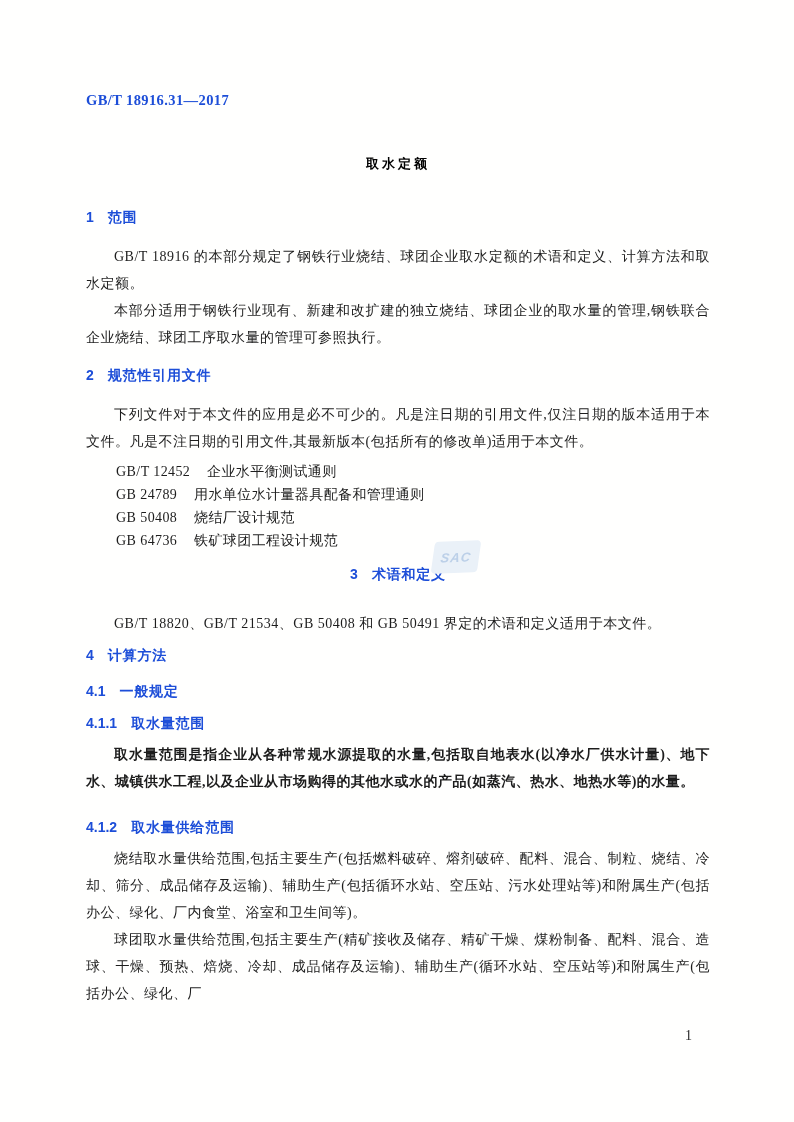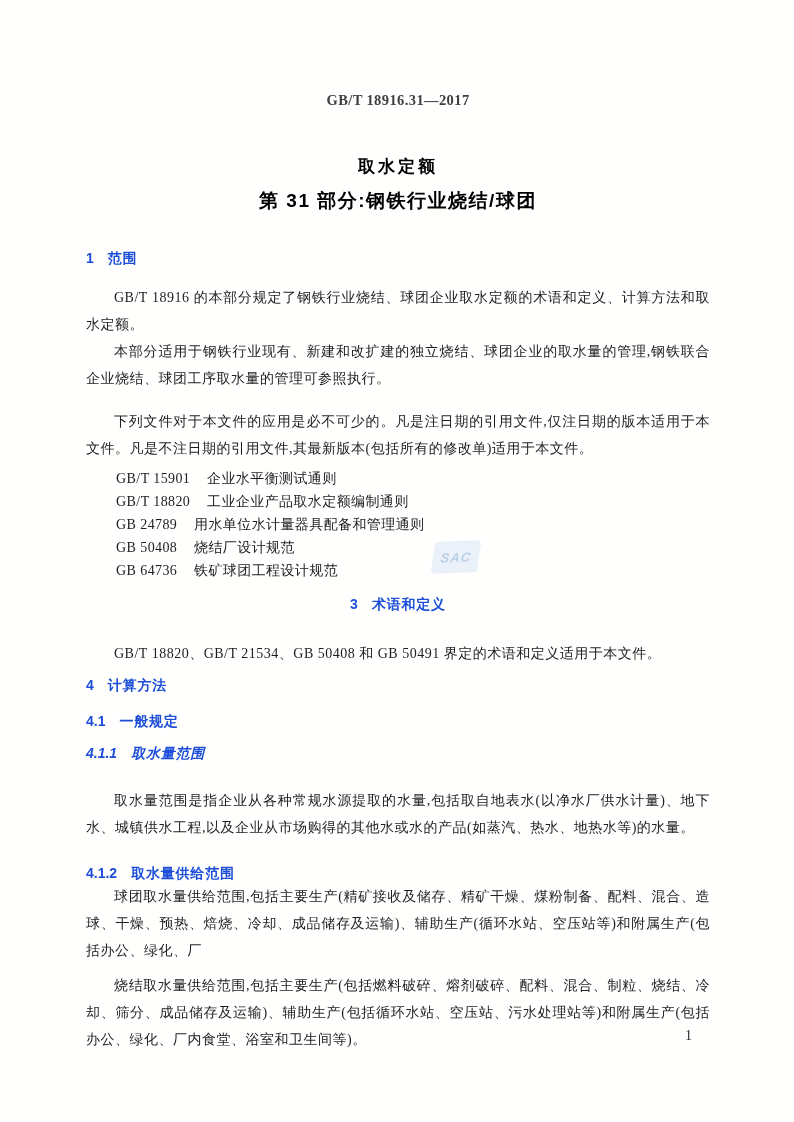--- a/index.html
+++ b/index.html
@@ -9,33 +9,33 @@
     height: 1122px;
     margin: 0 auto;
     background: #fffffe;
     box-sizing: border-box;
     padding: 92px 84px 0 86px;
     overflow: hidden;
     font-family: "Liberation Serif", "DejaVu Serif", serif;
     color: #212121;
   }
   .header-row {
-    text-align: center;
+    text-align: left;
     font-weight: bold;
     font-size: 14.5px;
     letter-spacing: 0.4px;
-    color: #404040;
+    color: #1d4ed8;
   }
   .doc-title {
     margin: 46px 0 0 0;
     text-align: center;
     font-family: "Liberation Sans", "DejaVu Sans", sans-serif;
     color: #000;
   }
-  .title-line1 { font-size: 17px; font-weight: bold; letter-spacing: 3px; }
+  .title-line1 { font-size: 13px; font-weight: bold; letter-spacing: 3px; }
   .title-line2 { font-size: 19px; font-weight: bold; margin-top: 10px; letter-spacing: 1.5px; }
   .clause {
     margin: 0;
     font-family: "Liberation Sans", "DejaVu Sans", sans-serif;
     font-size: 14px;
     font-weight: bold;
     color: #1d4ed8;
     letter-spacing: 0.8px;
   }
   .clause .num { margin-right: 14px; letter-spacing: 0; }
@@ -57,22 +57,22 @@
     color: #1d1d1d;
   }
   .ref-code { margin-right: 1.2em; }
   .mt-s1   { margin-top: 36px; }
   .mt-p    { margin-top: 16px; }
   .mt-s2   { margin-top: 16px; }
   .mt-s3   { margin-top: 14px; text-align: center; }
   .mt-p3   { margin-top: 26px; }
   .mt-s4   { margin-top: 10px; }
   .mt-41   { margin-top: 18px; }
-  .mt-411  { margin-top: 14px; font-style: italic; }
-  .mt-p411 { margin-top: 24px; }
+  .mt-411  { margin-top: 14px; }
+  .mt-p411 { margin-top: 8px; font-weight: bold; }
   .mt-412  { margin-top: 24px; }
   .mt-p412 { margin-top: 8px; }
   .watermark {
     position: absolute;
     left: 433px;
     top: 541px;
     width: 46px;
     height: 32px;
     background: #eaf1f8;
     border-radius: 4px;
@@ -102,37 +102,36 @@
 <body>
 
 <div class="page">
 
   <div class="header-row">
     <span>GB/T 18916.31—2017</span>
   </div>
 
   <div class="doc-title">
     <div class="title-line1">取水定额</div>
-    <div class="title-line2">第 31 部分:钢铁行业烧结/球团</div>
   </div>
 
   <h2 class="clause mt-s1">
     <span class="num">1</span><span>范围</span>
   </h2>
   <p class="body-para mt-p">GB/T 18916 的本部分规定了钢铁行业烧结、球团企业取水定额的术语和定义、计算方法和取水定额。</p>
   <p class="body-para">本部分适用于钢铁行业现有、新建和改扩建的独立烧结、球团企业的取水量的管理,钢铁联合企业烧结、球团工序取水量的管理可参照执行。</p>
 
+  <h2 class="clause mt-s2">
+    <span class="num">2</span><span>规范性引用文件</span>
+  </h2>
   <p class="body-para mt-p">下列文件对于本文件的应用是必不可少的。凡是注日期的引用文件,仅注日期的版本适用于本文件。凡是不注日期的引用文件,其最新版本(包括所有的修改单)适用于本文件。</p>
 
   <div class="ref-list">
     <div class="ref-row">
-      <span class="ref-code">GB/T 15901</span><span>企业水平衡测试通则</span>
-    </div>
-    <div class="ref-row">
-      <span class="ref-code">GB/T 18820</span><span>工业企业产品取水定额编制通则</span>
+      <span class="ref-code">GB/T 12452</span><span>企业水平衡测试通则</span>
     </div>
     <div class="ref-row">
       <span class="ref-code">GB 24789</span><span>用水单位水计量器具配备和管理通则</span>
     </div>
     <div class="ref-row">
       <span class="ref-code">GB 50408</span><span>烧结厂设计规范</span>
     </div>
     <div class="ref-row">
       <span class="ref-code">GB 64736</span><span>铁矿球团工程设计规范</span>
     </div>
@@ -152,22 +151,22 @@
   </h3>
 
   <h4 class="clause mt-411">
     <span class="num">4.1.1</span><span>取水量范围</span>
   </h4>
   <p class="body-para mt-p411">取水量范围是指企业从各种常规水源提取的水量,包括取自地表水(以净水厂供水计量)、地下水、城镇供水工程,以及企业从市场购得的其他水或水的产品(如蒸汽、热水、地热水等)的水量。</p>
 
   <h4 class="clause mt-412">
     <span class="num">4.1.2</span><span>取水量供给范围</span>
   </h4>
+  <p class="body-para mt-p412">烧结取水量供给范围,包括主要生产(包括燃料破碎、熔剂破碎、配料、混合、制粒、烧结、冷却、筛分、成品储存及运输)、辅助生产(包括循环水站、空压站、污水处理站等)和附属生产(包括办公、绿化、厂内食堂、浴室和卫生间等)。</p>
   <p class="body-para">球团取水量供给范围,包括主要生产(精矿接收及储存、精矿干燥、煤粉制备、配料、混合、造球、干燥、预热、焙烧、冷却、成品储存及运输)、辅助生产(循环水站、空压站等)和附属生产(包括办公、绿化、厂</p>
-  <p class="body-para mt-p412">烧结取水量供给范围,包括主要生产(包括燃料破碎、熔剂破碎、配料、混合、制粒、烧结、冷却、筛分、成品储存及运输)、辅助生产(包括循环水站、空压站、污水处理站等)和附属生产(包括办公、绿化、厂内食堂、浴室和卫生间等)。</p>
 
   <div class="watermark">
     <span>SAC</span>
   </div>
 
   <div class="page-number">1</div>
 
 </div>
 
 </body></html>

